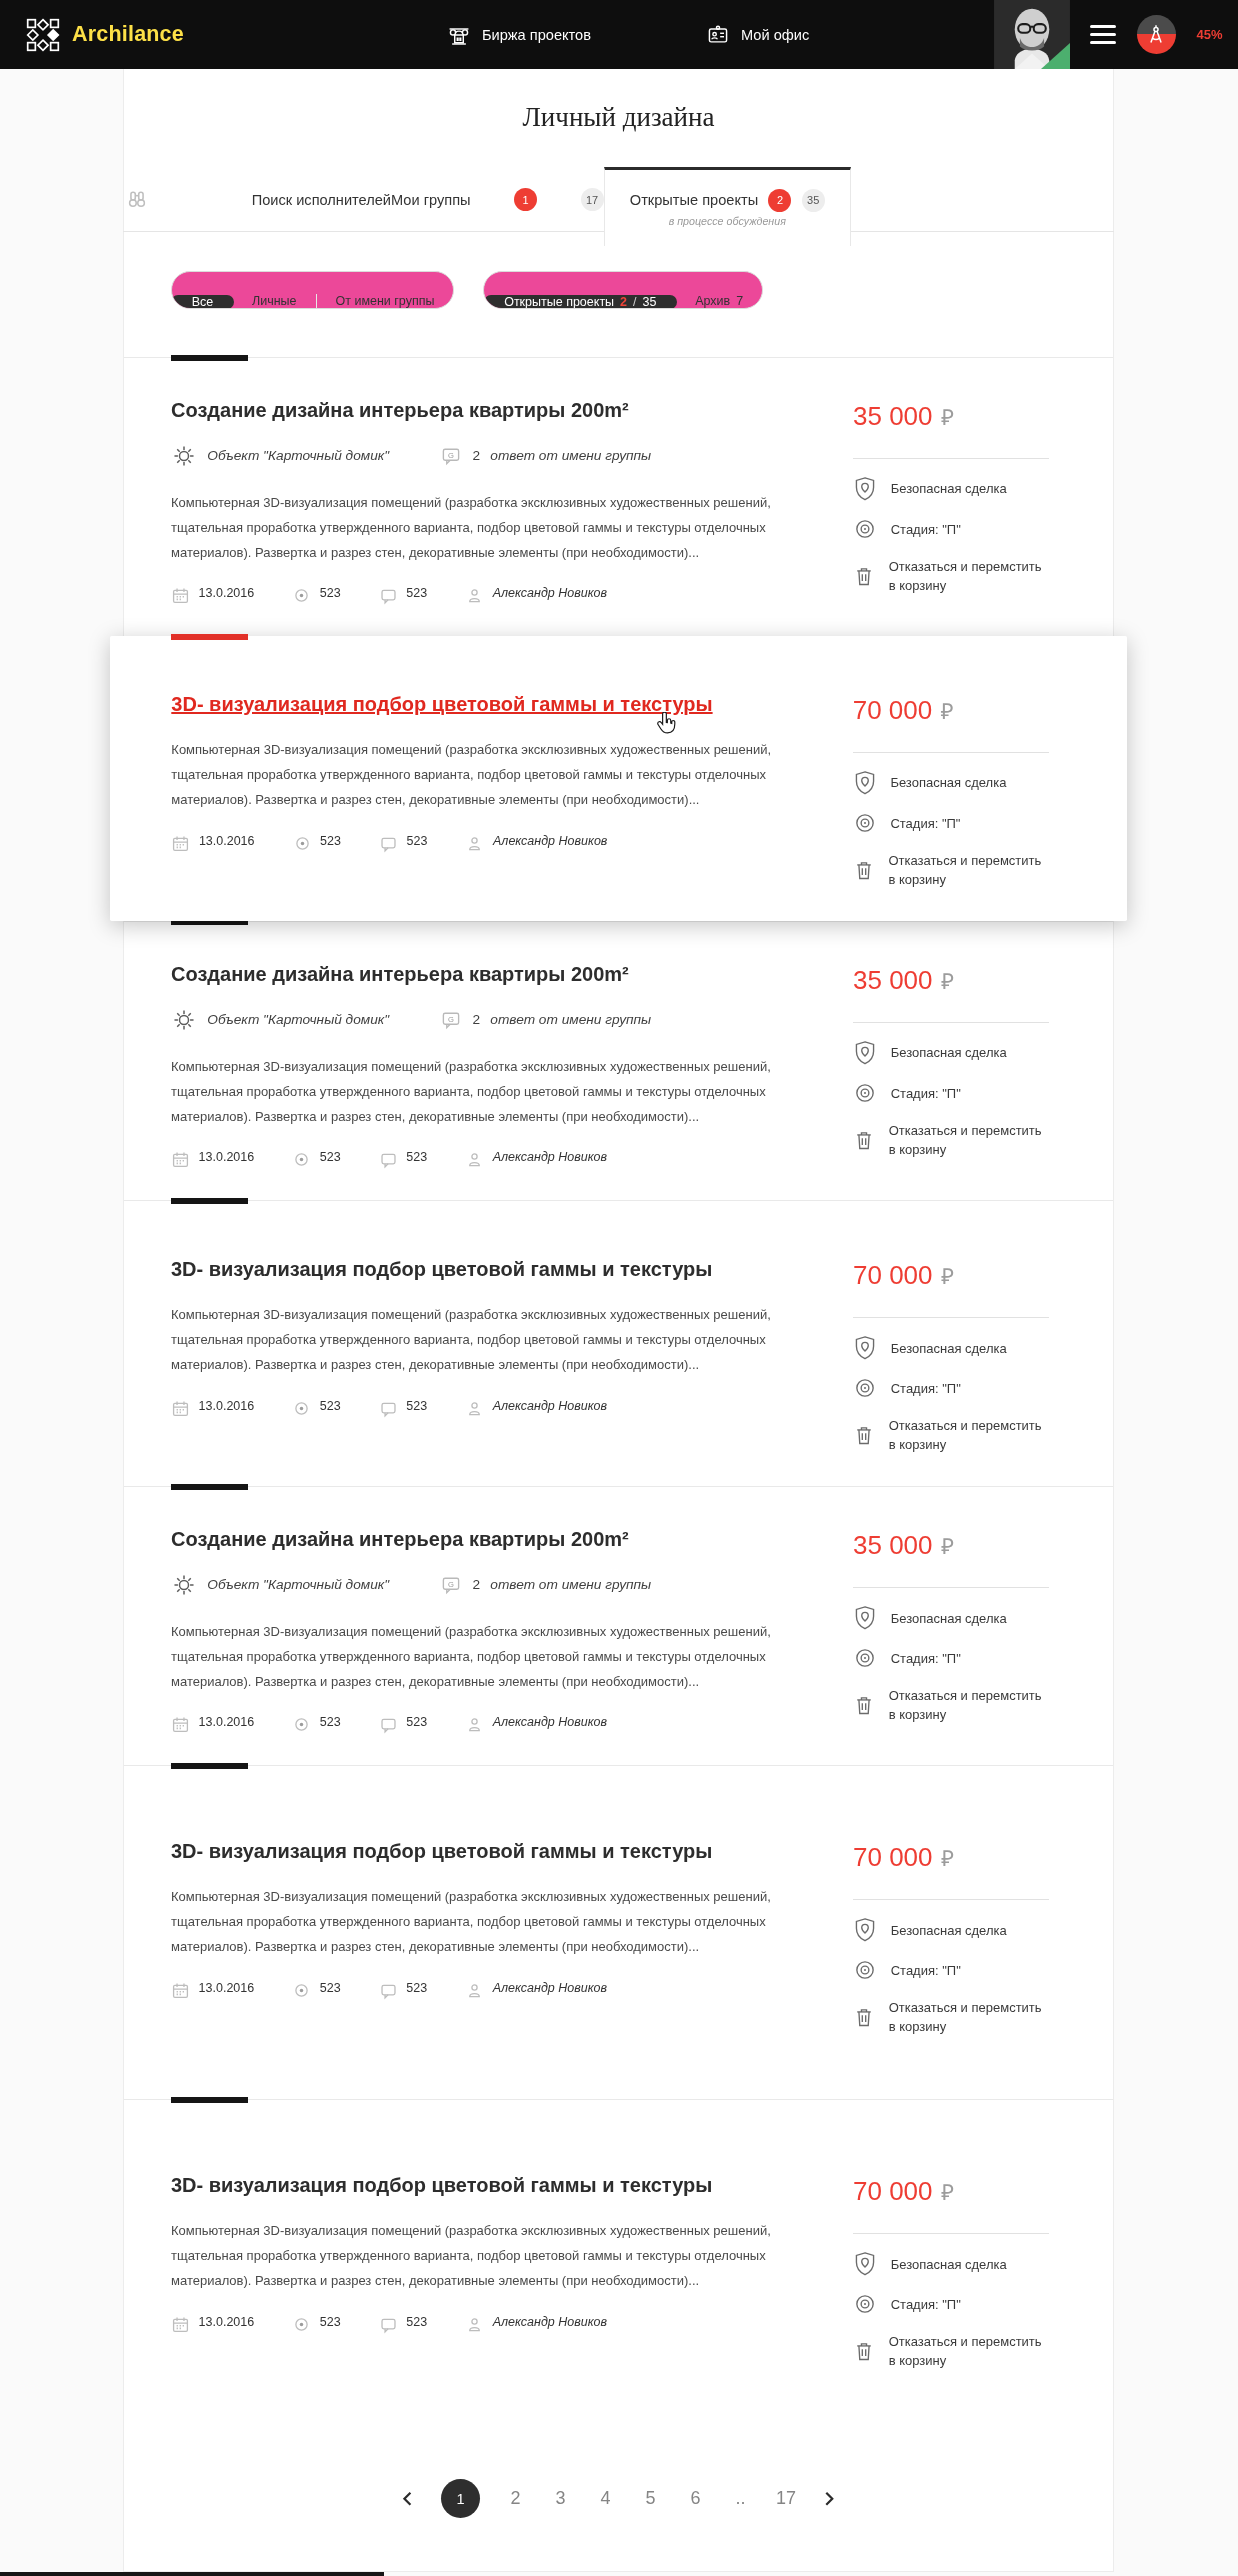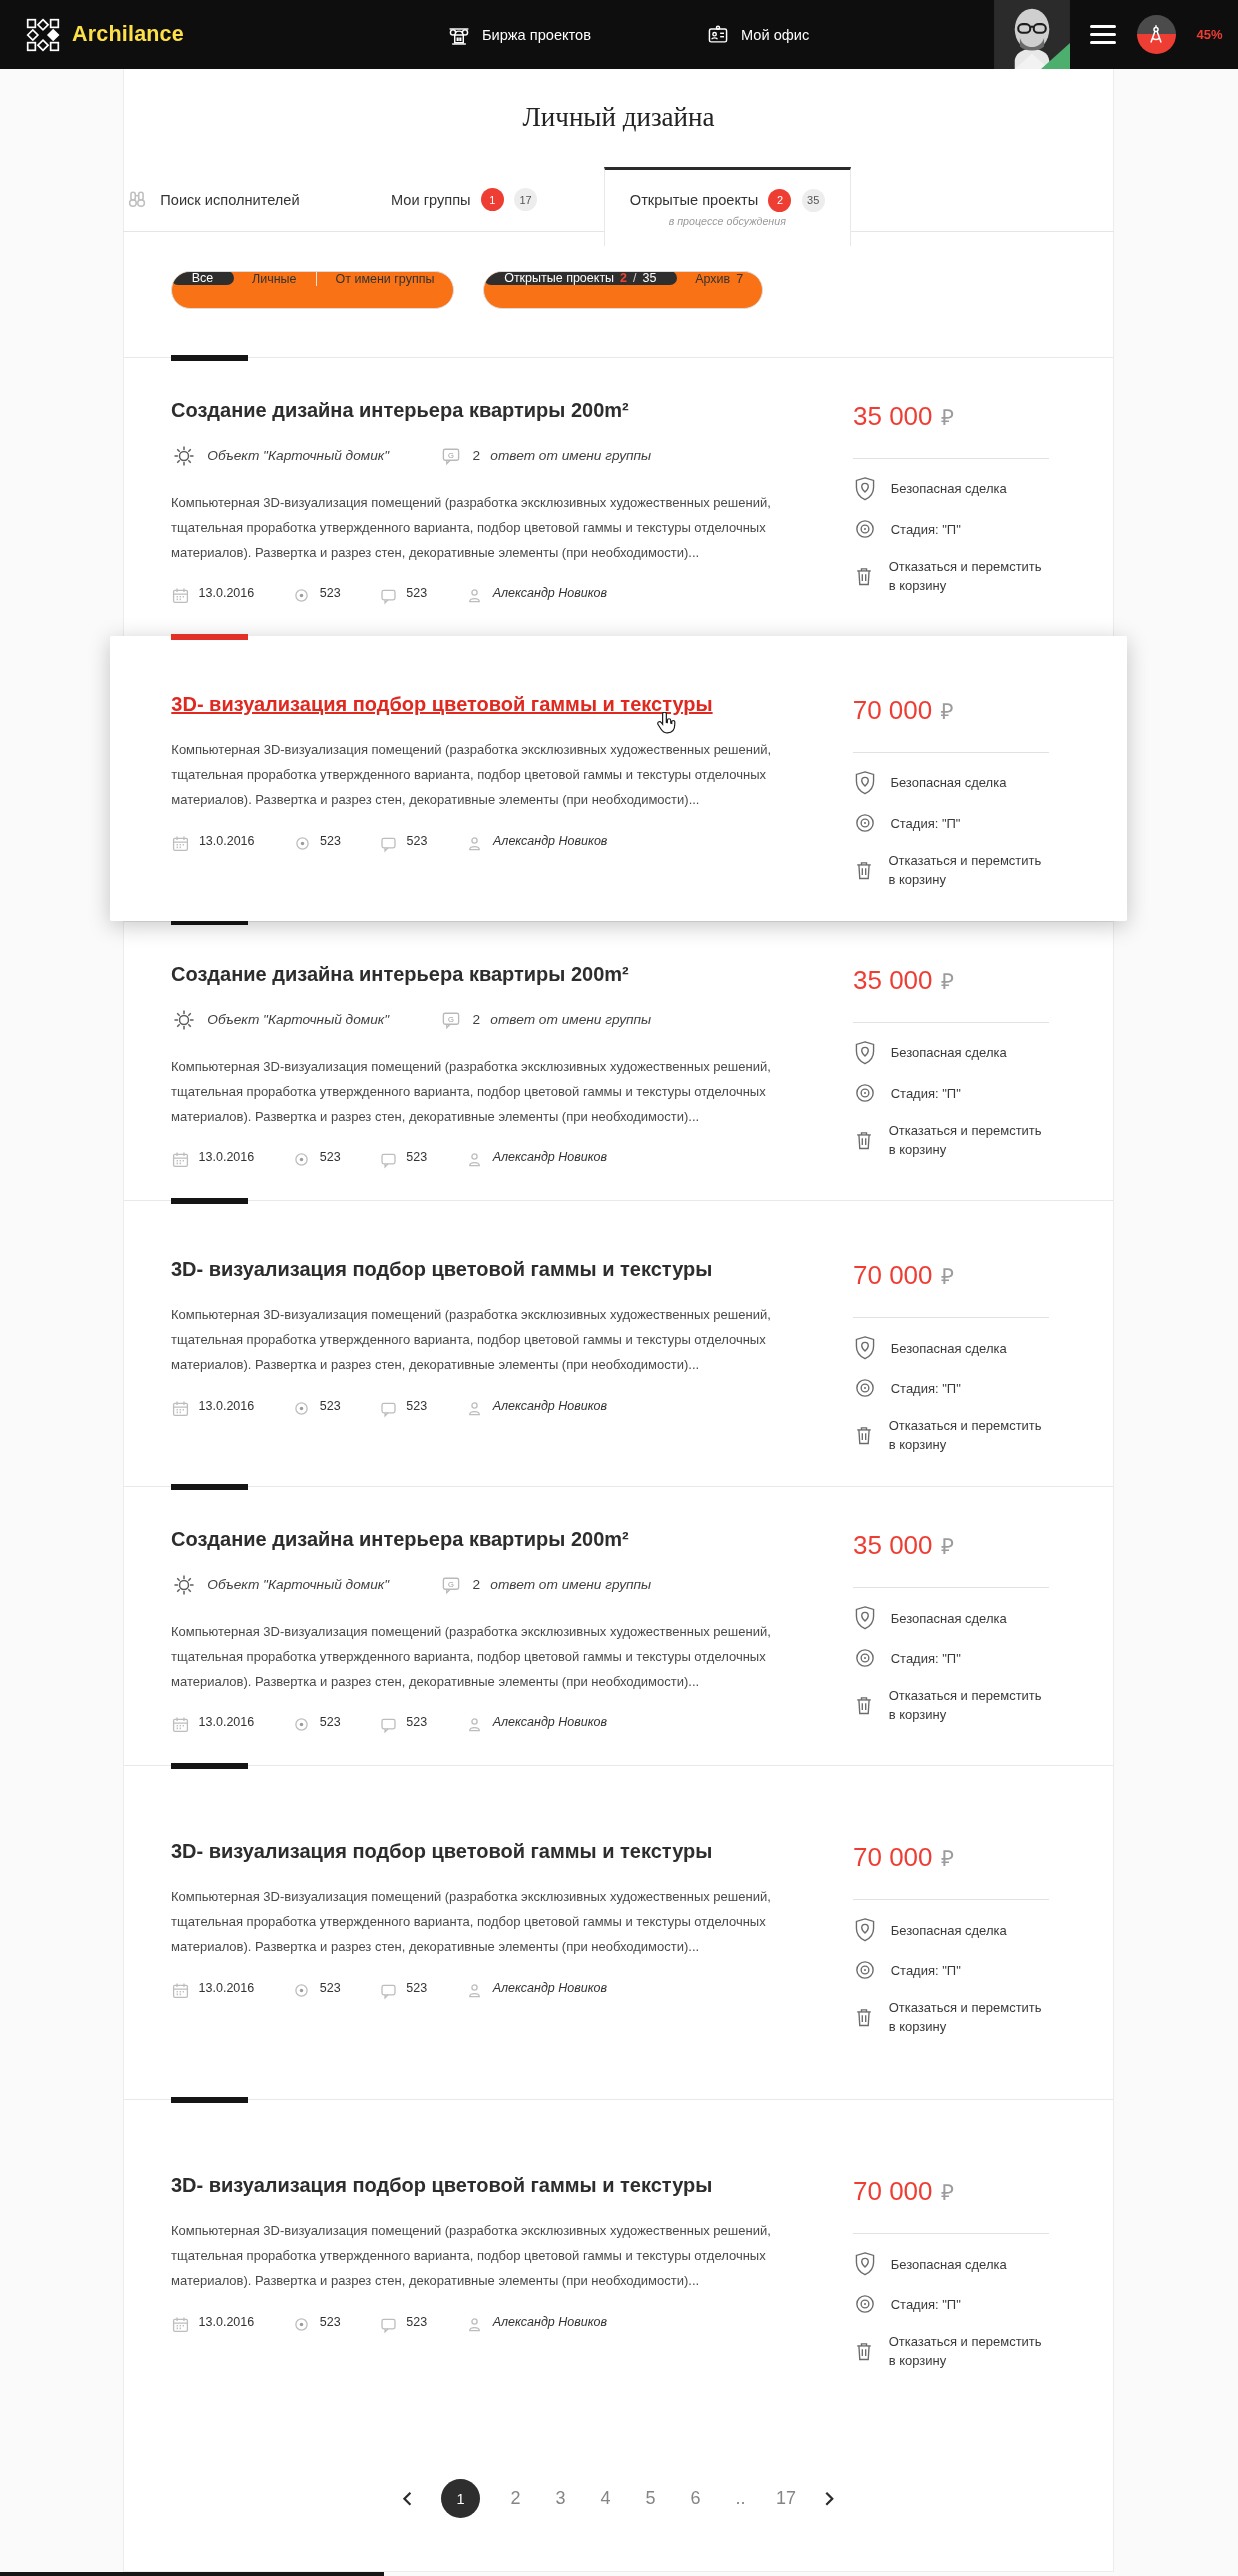--- a/index.html
+++ b/index.html
@@ -25,36 +25,36 @@
   .pct { color:#ee3d33; font-size:13px; font-weight:700; }
 
   
   .container { width:991px; margin-left:123px; background:#fff; border:0.9px solid #ececec; border-top:none; }
   .page-title { font-family:"Liberation Serif", serif; font-size:27px; color:#222;
                 text-align:center; padding:33px 0 34px; font-weight:400; }
 
   
   .tabs { display:flex; position:relative; height:65px; }
   .tabs::after { content:""; position:absolute; left:-0.9px; right:-0.9px; bottom:0; height:0.9px; background:#e5e5e5; }
-  .tab { display:flex; align-items:center; justify-content:flex-start; gap:10.3px; cursor:pointer;
+  .tab { display:flex; align-items:center; justify-content:space-between; gap:10.3px; cursor:pointer;
          font-size:14.6px; color:#333; }
   .tab.t1 { width:27%; } .tab.t2 { width:21.5%; } .tab.t3 { width:25%; } .tab.t4 { width:26.5%; }
   .tab .badge { width:23px; height:23px; border-radius:50%; display:inline-flex; align-items:center;
                 justify-content:center; font-size:11px; }
   .badge.red { background:#ee3d33; color:#fff; }
   .badge.gray { background:#ededed; color:#555; }
   .tab.active { height:79px; z-index:2; background:#fff; border:0.9px solid #e8e8e8; border-bottom:none;
                 border-top:3.4px solid #2b2b2b; flex-direction:column; gap:3.4px; justify-content:center; }
   .tab.active .trow { display:flex; align-items:center; gap:10.3px; }
   .tab .sub { font-size:10.7px; font-style:italic; color:#9a9a9a; }
 
   
   .filters { display:flex; gap:29px; padding:39px 0 0 47px; }
-  .pillgroup { display:inline-flex; align-items:flex-start; border:0.9px solid #dcdcdc; border-radius:20px;
-               background:#f97316; height:38px; overflow:hidden; }
+  .pillgroup { display:inline-flex; align-items:flex-end; border:0.9px solid #dcdcdc; border-radius:20px;
+               background:#ec4899; height:38px; overflow:hidden; }
   .seg { display:flex; align-items:center; gap:6px; padding:0 19px; font-size:12.5px; color:#333;
          cursor:pointer; border-right:0.9px solid #e7e7e7; }
   .seg:last-child { border-right:none; }
   .seg.dark { background:#2e2e2e; color:#fff; border-radius:20px; margin:-0.9px; padding:0 20.6px; border-right:none; }
   .seg .cnt-red { color:#ee4338; font-weight:700; }
   .seg .cnt-dim { color:#cfcfcf; }
 
   
   .cards { margin-top:48px; }
   .card { position:relative; border-top:0.9px solid #e9e9e9; display:flex; padding:41px 47px 31px; }

